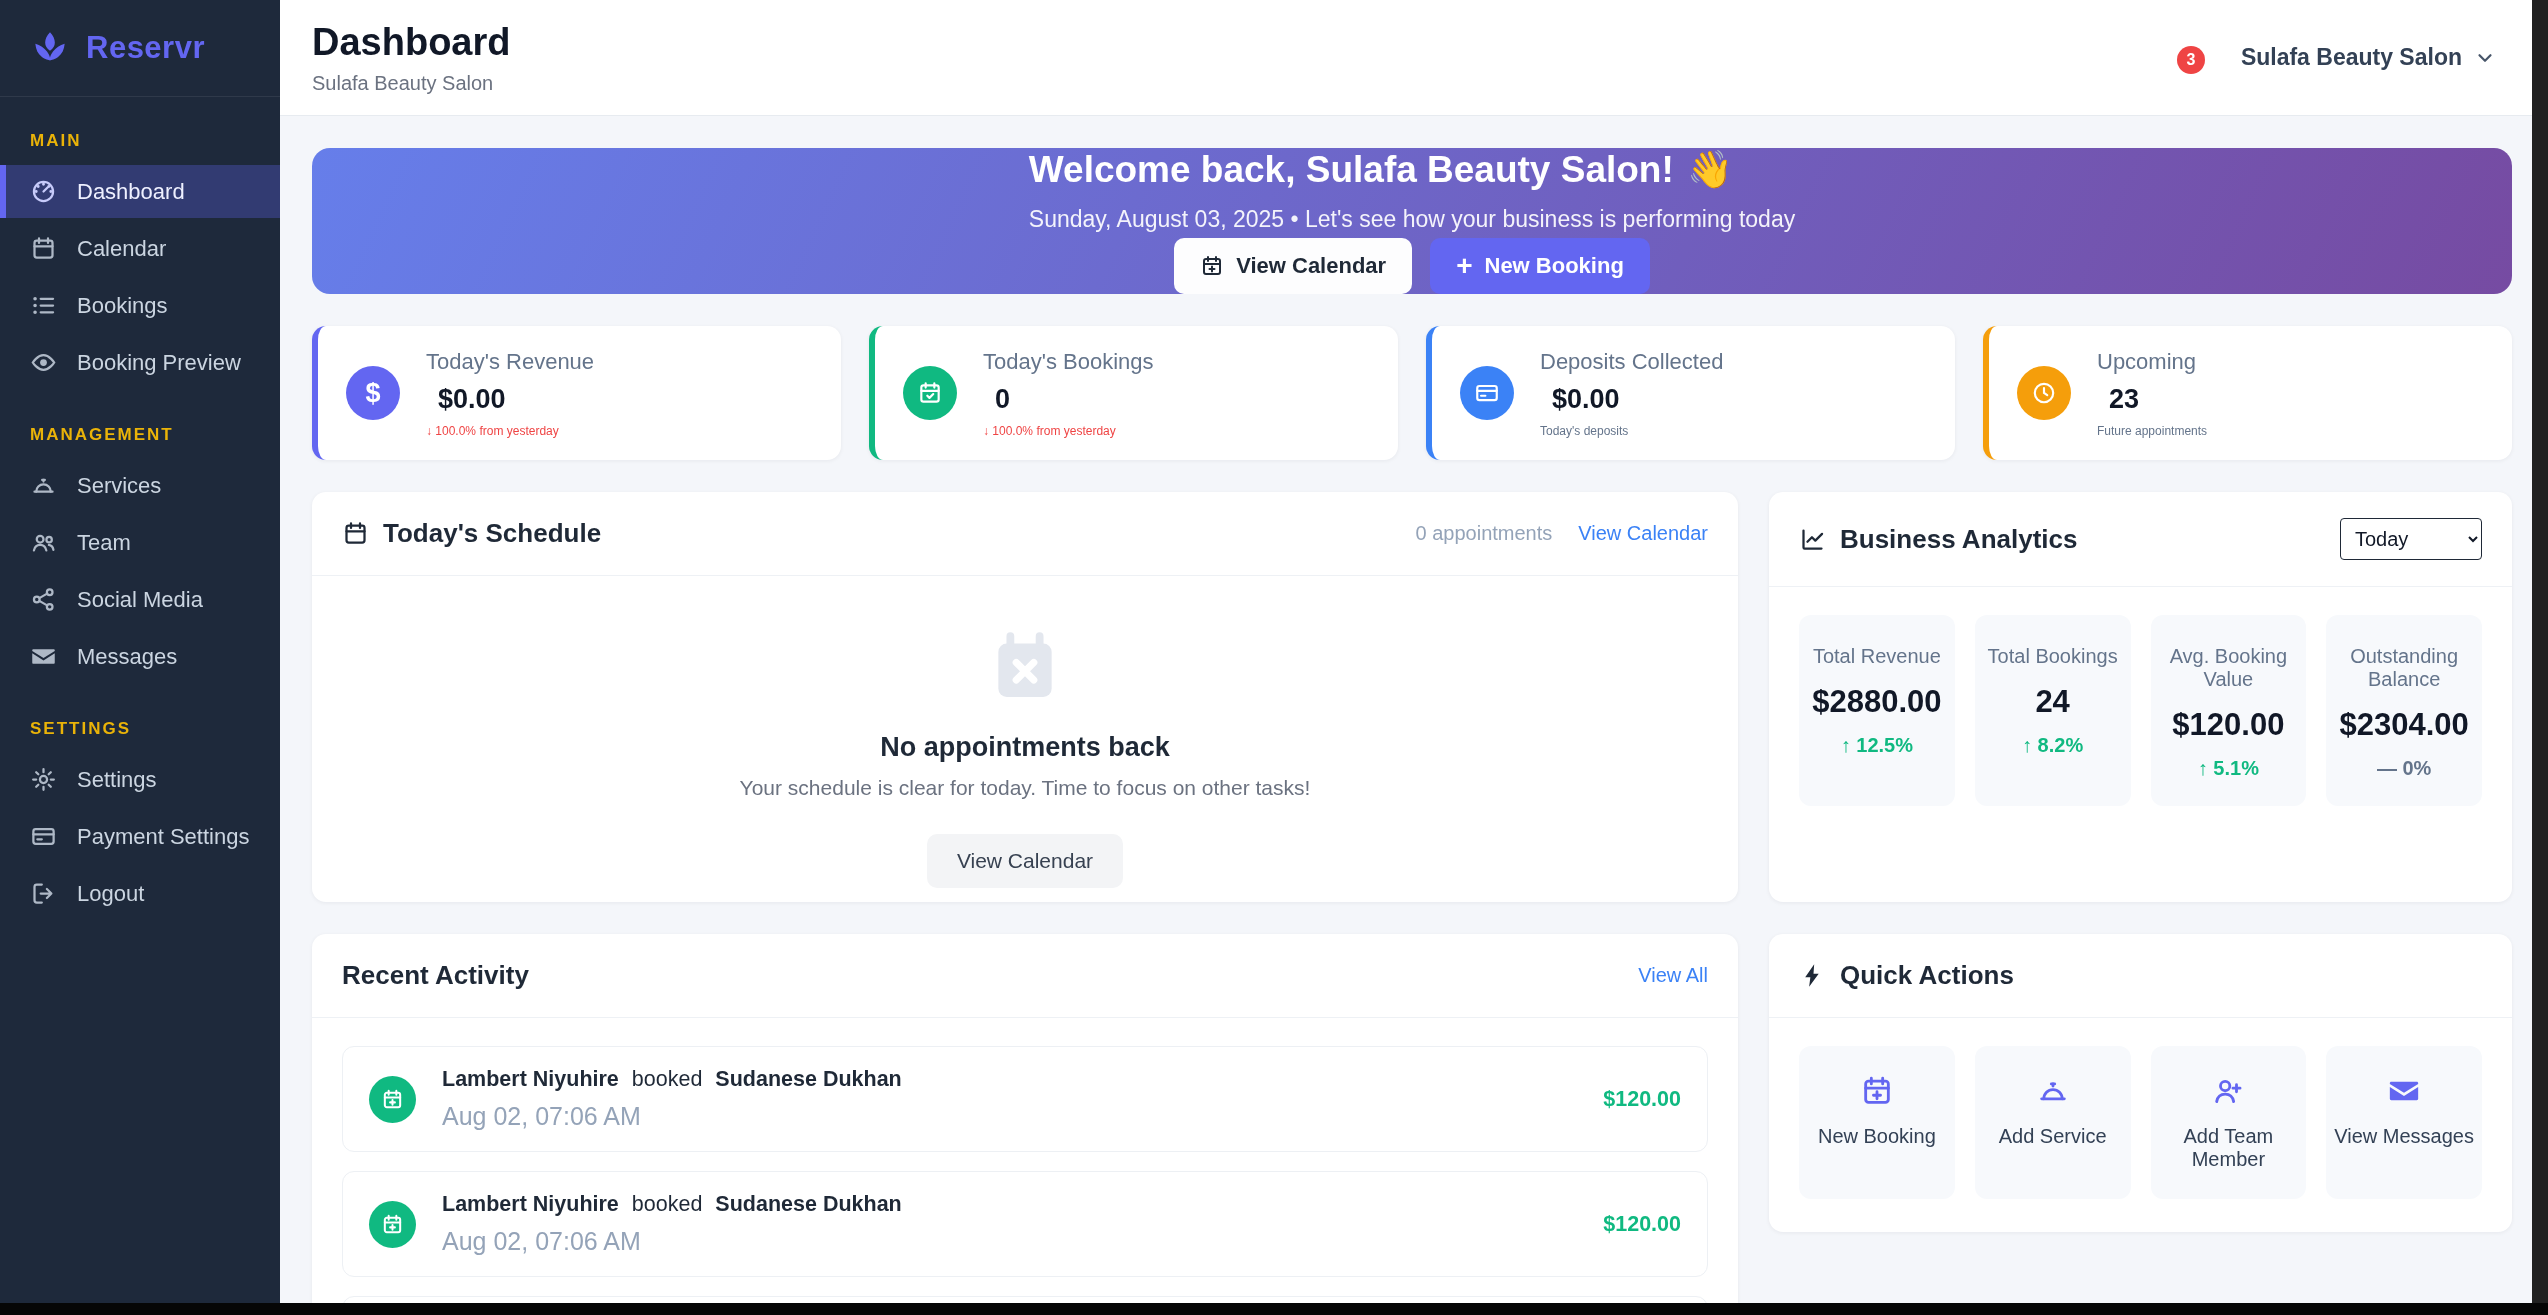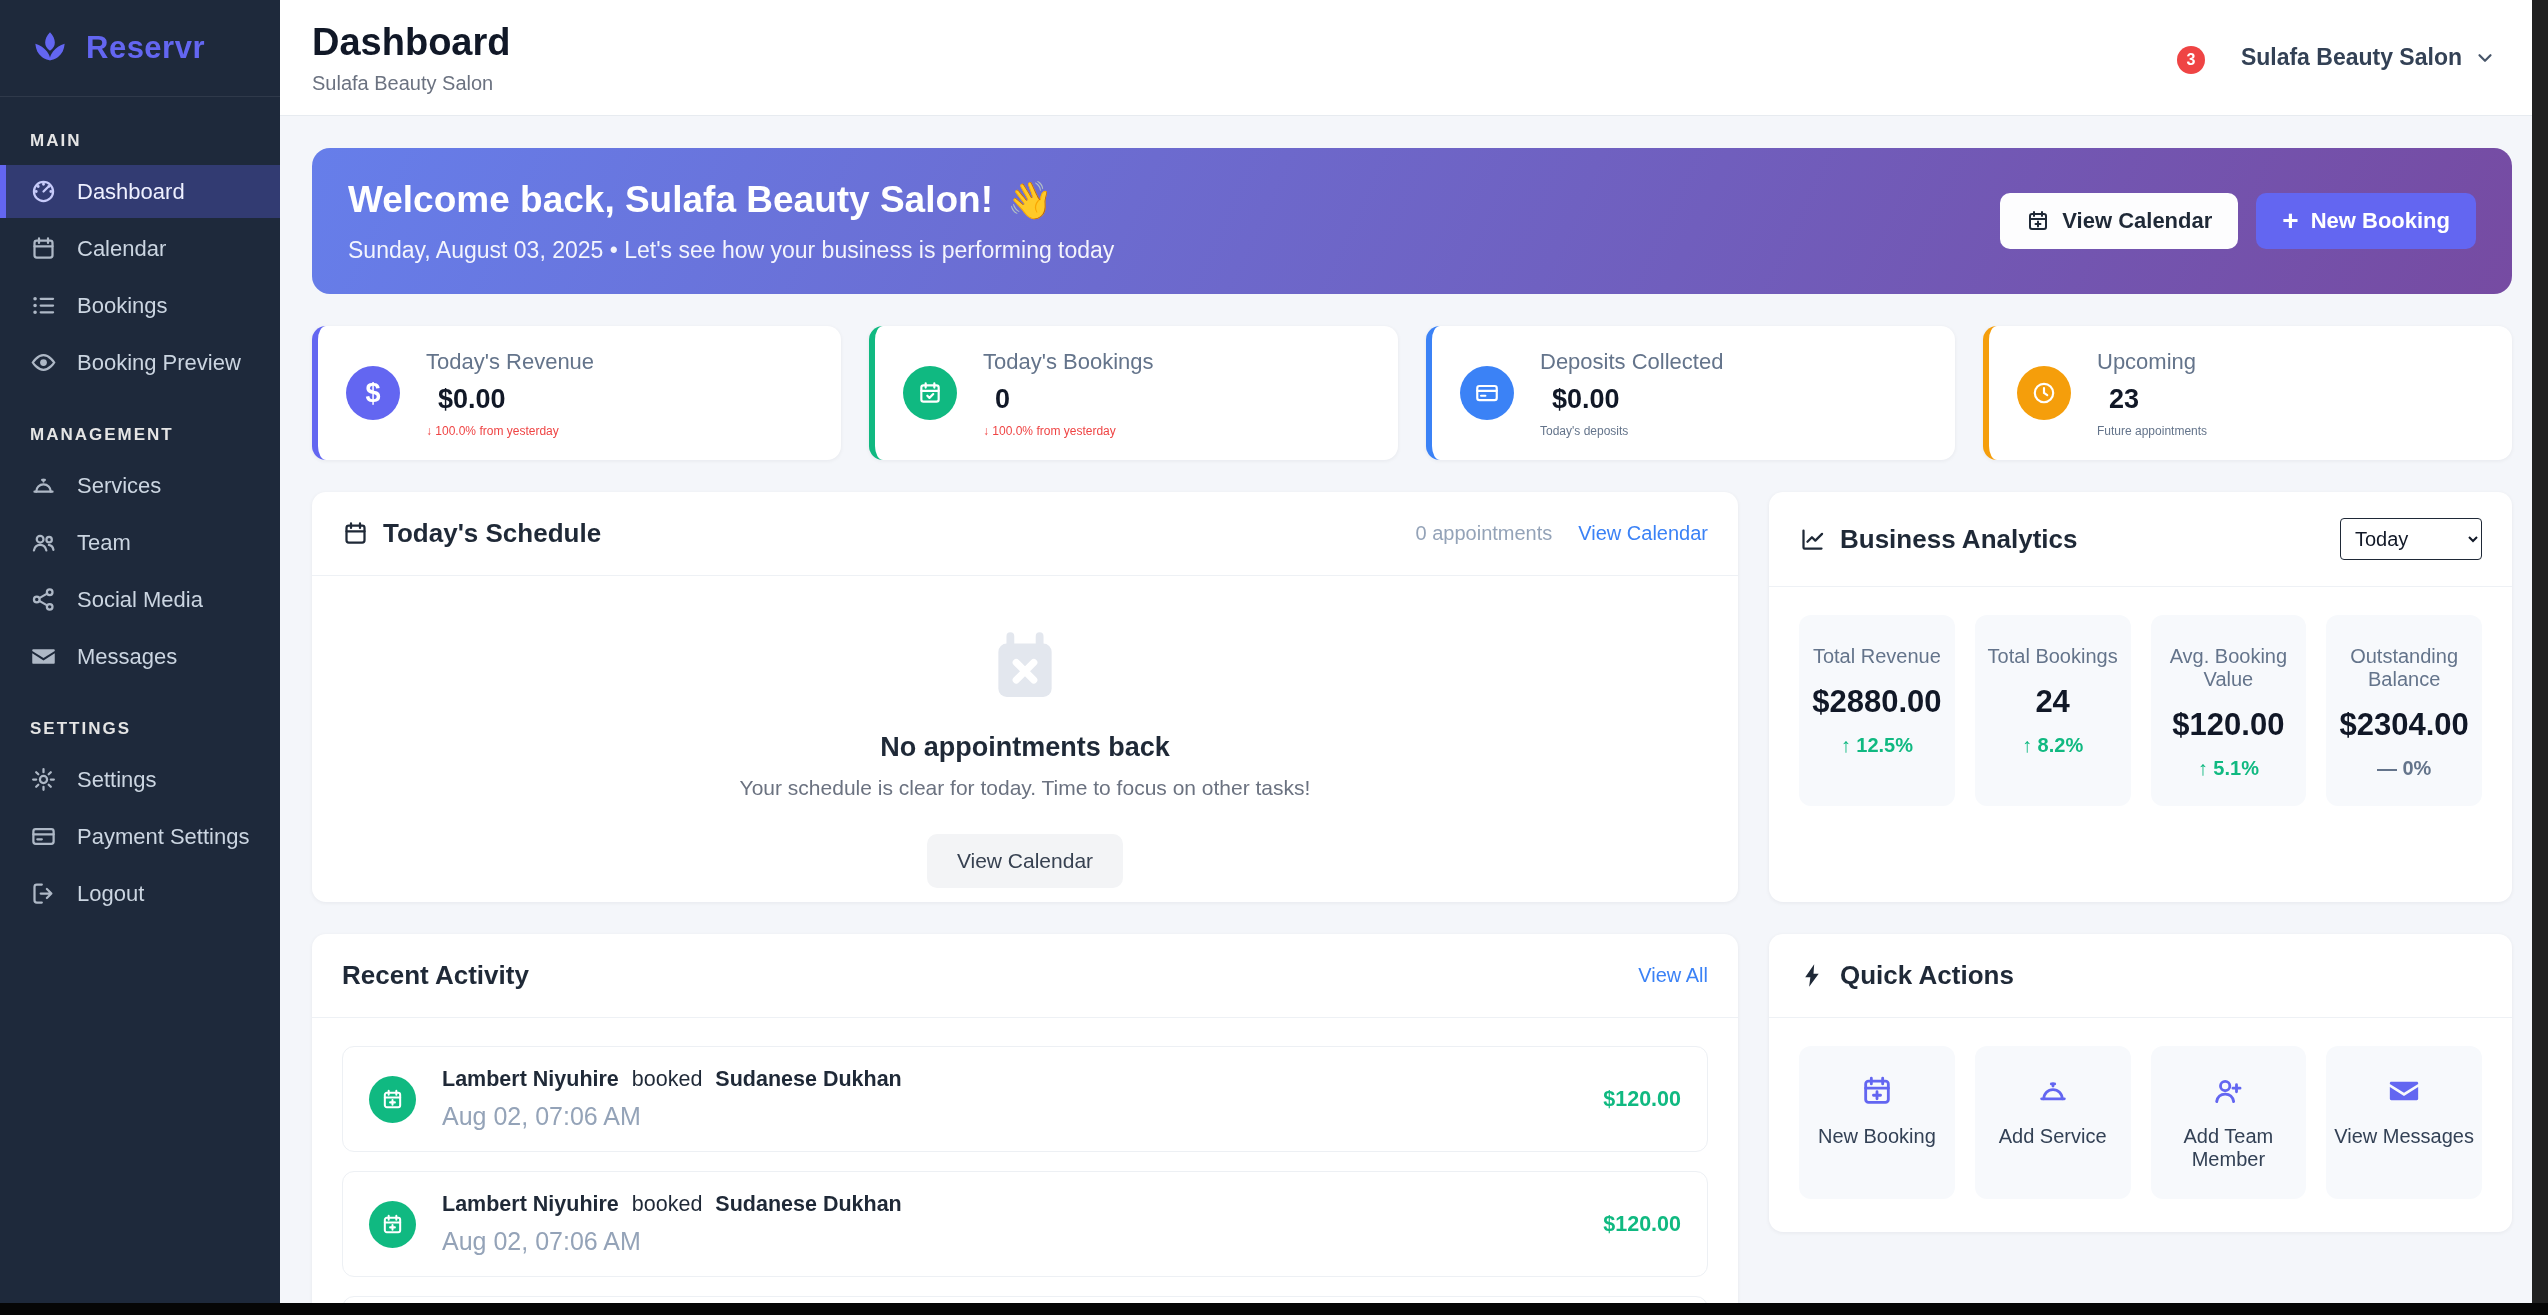--- a/index.html
+++ b/index.html
@@ -18,21 +18,21 @@
     display:flex; flex-direction:column;
   }
   .logo-row {
     display:flex; align-items:center; gap:16px;
     padding:28px 30px; border-bottom:1px solid rgba(255,255,255,0.08);
   }
   .logo-icon { width:40px; height:40px; color:#6366f1; }
   .logo-text { font-size:31px; font-weight:700; color:#6366f1; letter-spacing:.5px; }
   .nav-section-label {
     margin:34px 30px 12px; font-size:17px; font-weight:700;
-    letter-spacing:2px; color:#e5e5e5;
+    letter-spacing:2px; color:#eab308;
   }
   .nav-item {
     display:flex; align-items:center; gap:20px;
     padding:13px 30px; margin:2px 0;
     font-size:22px; color:#cbd5e1; cursor:pointer;
     border-left:6px solid transparent; padding-left:24px;
   }
   .nav-item .nav-icon { width:27px; height:27px; color:#aeb8c6; flex-shrink:0; }
   .nav-item.active {
     background:rgba(99,102,241,0.30); border-left-color:#6366f1; color:#eef0ff;
@@ -62,21 +62,21 @@
   .account-name { font-size:23px; font-weight:600; color:#334155; }
   .chevron-icon { width:22px; height:22px; color:#475569; }
 
   .content { flex:1; padding:32px 36px 0 32px; overflow:hidden; }
 
   
   .banner {
     height:146px; border-radius:18px;
     background:linear-gradient(115deg, #667eea 0%, #764ba2 100%);
     display:flex; align-items:center; justify-content:space-between;
-    padding:0 36px; color:#fff; margin-bottom:32px;
+    padding:0 36px; color:#fff; margin-bottom:32px;flex-direction:column;
   }
   .banner-title { font-size:37px; font-weight:700; display:flex; align-items:center; gap:14px; }
   .banner-sub { font-size:23px; margin-top:15px; color:rgba(255,255,255,0.92); }
   .banner-actions { display:flex; gap:18px; }
   .btn {
     display:flex; align-items:center; gap:12px; height:56px; padding:0 26px;
     border-radius:10px; font-size:22px; font-weight:600; cursor:pointer; border:none;
     font-family:"Liberation Sans", sans-serif;
   }
   .btn-light { background:#fdfdfe; color:#1f2937; }

